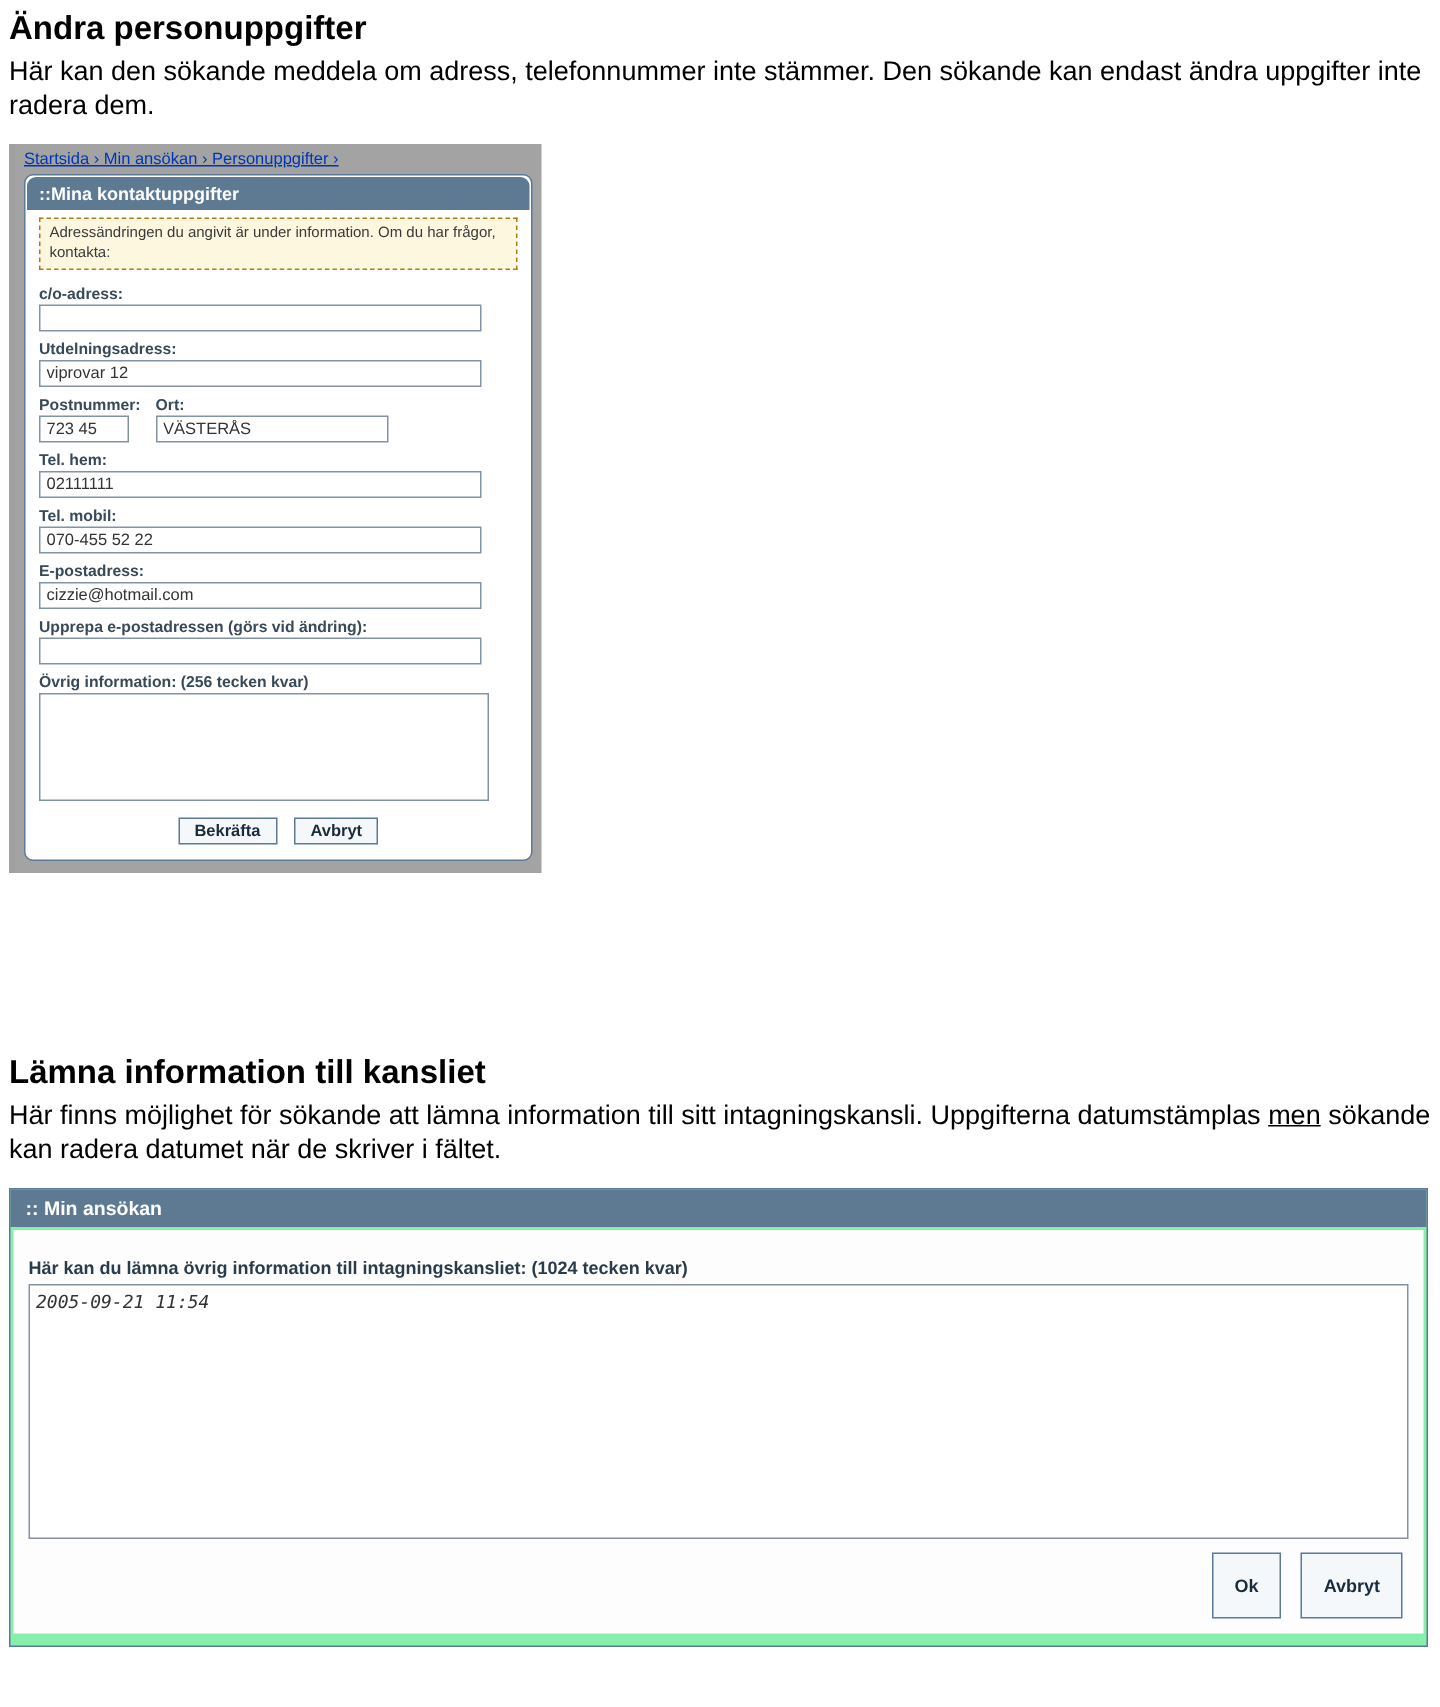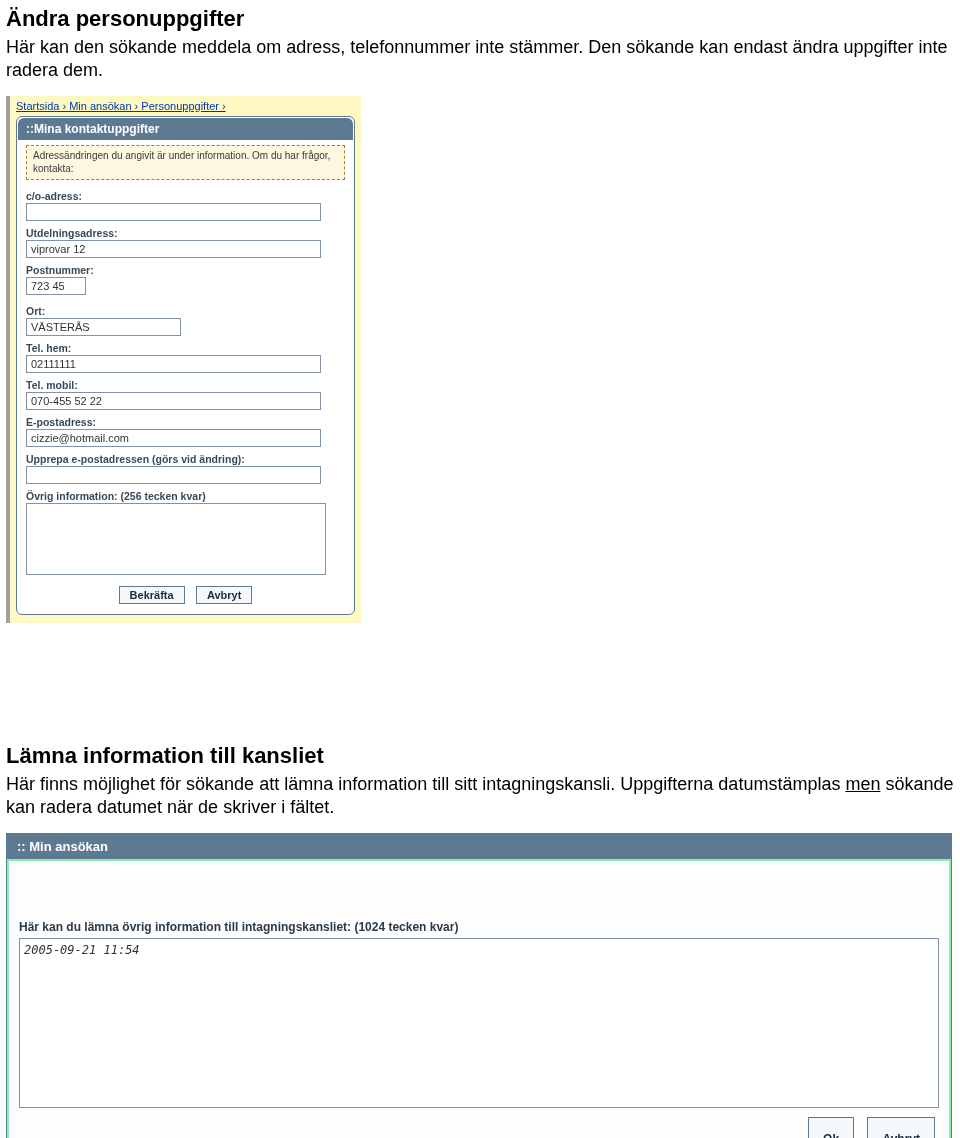--- a/index.html
+++ b/index.html
@@ -16,21 +16,21 @@
     font-size: 22px;
     font-weight: bold;
     margin: 0 0 4px 0;
   }
   p.doc-p {
     font-size: 18px;
     margin: 0 0 14px 0;
     line-height: 1.28;
   }
   .panel-outer {
-    background: #fef9c3;
+    background: #a3a3a3;
     border-left: 4px solid #a0a0a0;
     width: 355px;
     padding: 4px 6px 8px 6px;
   }
   .breadcrumb {
     color: #0036b3;
     text-decoration: underline;
     font-size: 11px;
     margin-bottom: 4px;
     white-space: nowrap;
@@ -69,21 +69,20 @@
   .field label {
     display: block;
     color: #384a5a;
     font-size: 10.5px;
     font-weight: bold;
     margin-bottom: 1px;
   }
   .row-inline {
     display: flex;
     gap: 10px;
-    flex-direction: column;
   }
   .row-inline .col { flex: 0 0 auto; }
   input[type="text"] {
     border: 1px solid #8193a5;
     font-size: 11px;
     padding: 2px 4px;
     color: #333;
     background: #fff;
   }
   input.w-full { width: 295px; }
@@ -136,21 +135,20 @@
   .wide-body {
     background: #fdfdfd;
     margin: 2px;
     padding: 18px 10px 10px 10px;
   }
   .wide-label {
     color: #2a3b4b;
     font-size: 12px;
     font-weight: bold;
     margin-bottom: 4px;
-    margin-top: 41px;
   }
   .wide-textarea {
     width: 920px;
     height: 170px;
     border: 1px solid #8193a5;
     font-size: 12px;
     padding: 4px;
     resize: none;
     overflow-y: scroll;
     color: #333;

